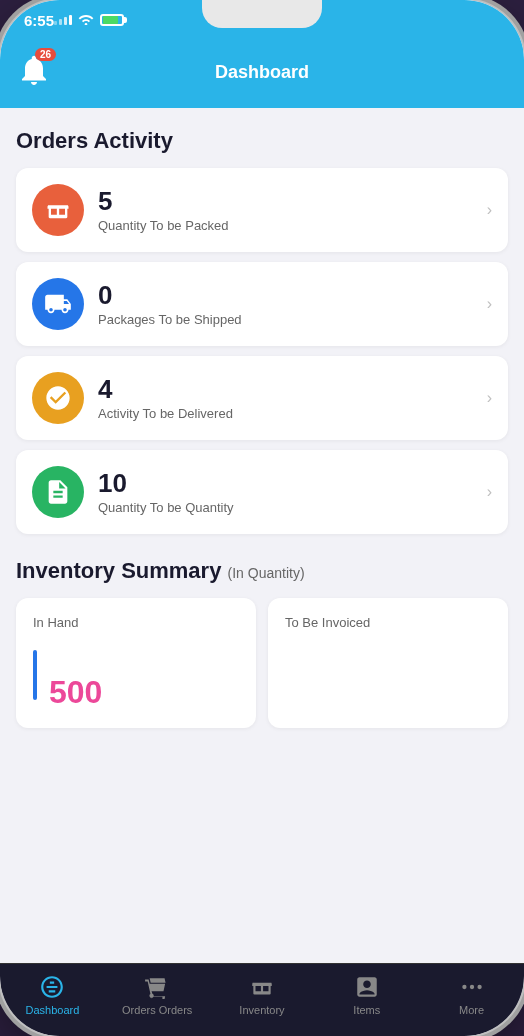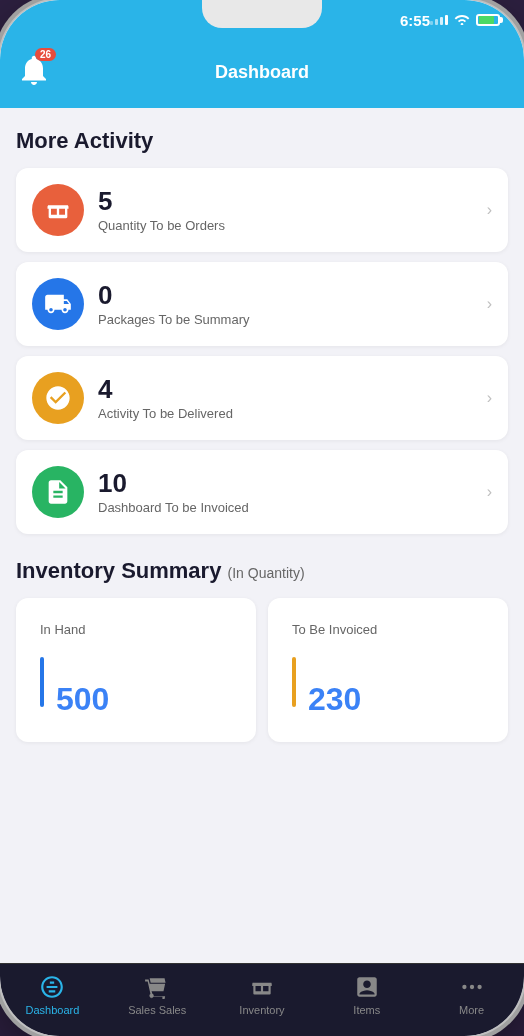--- a/index.html
+++ b/index.html
@@ -26,21 +26,21 @@
       background: #f2f2f7;
       border-radius: 58px;
       overflow: hidden;
       display: flex;
       flex-direction: column;
     }
     
     .status-bar {
       background: #2ab4e8;
       display: flex;
-      justify-content: flex-end;
+      justify-content: flex-start;
       align-items: center;
       padding: 0 24px 4px;
       height: 44px;
     }
     .status-time {
       font-size: 15px;
       font-weight: 600;
       color: white;
     }
     .status-icons {
@@ -196,21 +196,21 @@
     }
     .inventory-row {
       display: flex;
       gap: 12px;
       margin-top: 12px;
     }
     .inventory-card {
       flex: 1;
       background: white;
       border-radius: 12px;
-      padding: 24px;
+      padding: 17px;
       box-shadow: 0 1px 4px rgba(0,0,0,0.06);
     }
     .inventory-card-label {
       font-size: 13px;
       color: #666;
       margin-bottom: 8px;
     }
     .inventory-divider {
       width: 4px;
       height: 50px;
@@ -218,21 +218,21 @@
       margin-right: 12px;
       flex-shrink: 0;
     }
     .inventory-inner {
       display: flex;
       align-items: center;
     }
     .inventory-value {
       font-size: 32px;
       font-weight: 700;
-      color: #3b82f6;
+      color: #ec4899;
       margin-top: 36px;
     }
     
     .tab-bar {
       background: #1a1a2e;
       display: flex;
       padding: 10px 0 20px;
       border-top: 1px solid #333;
     }
     .tab-item {
@@ -295,44 +295,44 @@
         <svg class="notif-icon" viewBox="0 0 24 24" fill="white">
           <path d="M12 22c1.1 0 2-.9 2-2h-4c0 1.1.9 2 2 2zm6-6V11c0-3.07-1.64-5.64-4.5-6.32V4c0-.83-.67-1.5-1.5-1.5s-1.5.67-1.5 1.5v.68C7.63 5.36 6 7.92 6 11v5l-2 2v1h16v-1l-2-2z"></path>
         </svg>
         <div class="notif-badge">26</div>
       </div>
       <div class="header-title">Dashboard</div>
     </div>
 
     <div class="content">
 
-      <div class="section-title">More Activity</div>
+      <div class="section-title">Orders Activity</div>
 
       <div class="activity-card">
         <div class="activity-icon" style="background:#e8603c;">
           <svg viewBox="0 0 24 24">
               <path d="M20 7H4l-1 2v2h1v7a1 1 0 001 1h14a1 1 0 001-1v-7h1V9l-1-2zm-9 9H6v-5h5v5zm7 0h-5v-5h5v5zM4 7h16l.5 1H3.5L4 7z"></path>
             </svg>
         </div>
         <div class="activity-text">
           <div class="activity-number">5</div>
-          <div class="activity-label">Quantity To be Orders</div>
+          <div class="activity-label">Quantity To be Packed</div>
         </div>
         <div class="chevron">›</div>
       </div>
 
       <div class="activity-card">
         <div class="activity-icon" style="background:#2576e8;">
           <svg viewBox="0 0 24 24">
               <path d="M20 8h-3V4H3c-1.1 0-2 .9-2 2v11h2c0 1.66 1.34 3 3 3s3-1.34 3-3h6c0 1.66 1.34 3 3 3s3-1.34 3-3h2v-5l-3-4zM6 18.5c-.83 0-1.5-.67-1.5-1.5s.67-1.5 1.5-1.5 1.5.67 1.5 1.5-.67 1.5-1.5 1.5zm13.5-9l1.96 2.5H17V9.5h2.5zm-1.5 9c-.83 0-1.5-.67-1.5-1.5s.67-1.5 1.5-1.5 1.5.67 1.5 1.5-.67 1.5-1.5 1.5z"></path>
             </svg>
         </div>
         <div class="activity-text">
           <div class="activity-number">0</div>
-          <div class="activity-label">Packages To be Summary</div>
+          <div class="activity-label">Packages To be Shipped</div>
         </div>
         <div class="chevron">›</div>
       </div>
 
       <div class="activity-card">
         <div class="activity-icon" style="background:#e8a020;">
           <svg viewBox="0 0 24 24">
               <path d="M12 2C6.48 2 2 6.48 2 12s4.48 10 10 10 10-4.48 10-10S17.52 2 12 2zm-2 15l-5-5 1.41-1.41L10 14.17l7.59-7.59L19 8l-9 9z"></path>
             </svg>
         </div>
@@ -344,21 +344,21 @@
       </div>
 
       <div class="activity-card">
         <div class="activity-icon" style="background:#28b463;">
           <svg viewBox="0 0 24 24">
               <path d="M14 2H6c-1.1 0-2 .9-2 2v16c0 1.1.89 2 2 2h12c1.1 0 2-.9 2-2V8l-6-6zm-1 7V3.5L18.5 9H13zm-5 6h8v2H8v-2zm0-4h8v2H8v-2z"></path>
             </svg>
         </div>
         <div class="activity-text">
           <div class="activity-number">10</div>
-          <div class="activity-label">Dashboard To be Invoiced</div>
+          <div class="activity-label">Quantity To be Quantity</div>
         </div>
         <div class="chevron">›</div>
       </div>
 
       <div class="inventory-section">
         <div class="section-title">
           <span>Inventory Summary</span>
           <span class="section-subtitle">(In Quantity)</span>
         </div>
 
@@ -367,24 +367,20 @@
           <div class="inventory-card">
             <div class="inventory-card-label">In Hand</div>
             <div class="inventory-inner">
               <div class="inventory-divider" style="background:#2576e8;"></div>
               <div class="inventory-value">500</div>
             </div>
           </div>
 
           <div class="inventory-card">
             <div class="inventory-card-label">To Be Invoiced</div>
-            <div class="inventory-inner">
-              <div class="inventory-divider" style="background:#e8a020;"></div>
-              <div class="inventory-value">230</div>
-            </div>
           </div>
         </div>
       </div>
 
     </div>
 
     <div class="tab-bar">
 
       <div class="tab-item active">
         <div class="tab-icon">
@@ -394,21 +390,21 @@
         </div>
         <span class="tab-label active">Dashboard</span>
       </div>
 
       <div class="tab-item">
         <div class="tab-icon">
           <svg width="26" height="26" viewBox="0 0 24 24" fill="#888">
             <path d="M7 18c-1.1 0-1.99.9-1.99 2S5.9 22 7 22s2-.9 2-2-.9-2-2-2zm0-2h11l1.5-7H5.21l-.94-4H1v2h2.39l3.61 16H7v-2h10v2h2l.5-2.5H8.5L7 16zm13-7.5l-1-4.5H5.21l.94 4H20z"></path>
           </svg>
         </div>
-        <span class="tab-label">Sales Sales</span>
+        <span class="tab-label">Orders Orders</span>
       </div>
 
       <div class="tab-item">
         <div class="tab-icon">
           <svg width="26" height="26" viewBox="0 0 24 24" fill="#888">
             <path d="M20 7H4l-1 2v2h1v7a1 1 0 001 1h14a1 1 0 001-1v-7h1V9l-1-2zm-9 9H6v-5h5v5zm7 0h-5v-5h5v5zM4 7h16l.5 1H3.5L4 7z"></path>
           </svg>
         </div>
         <span class="tab-label">Inventory</span>
       </div>

